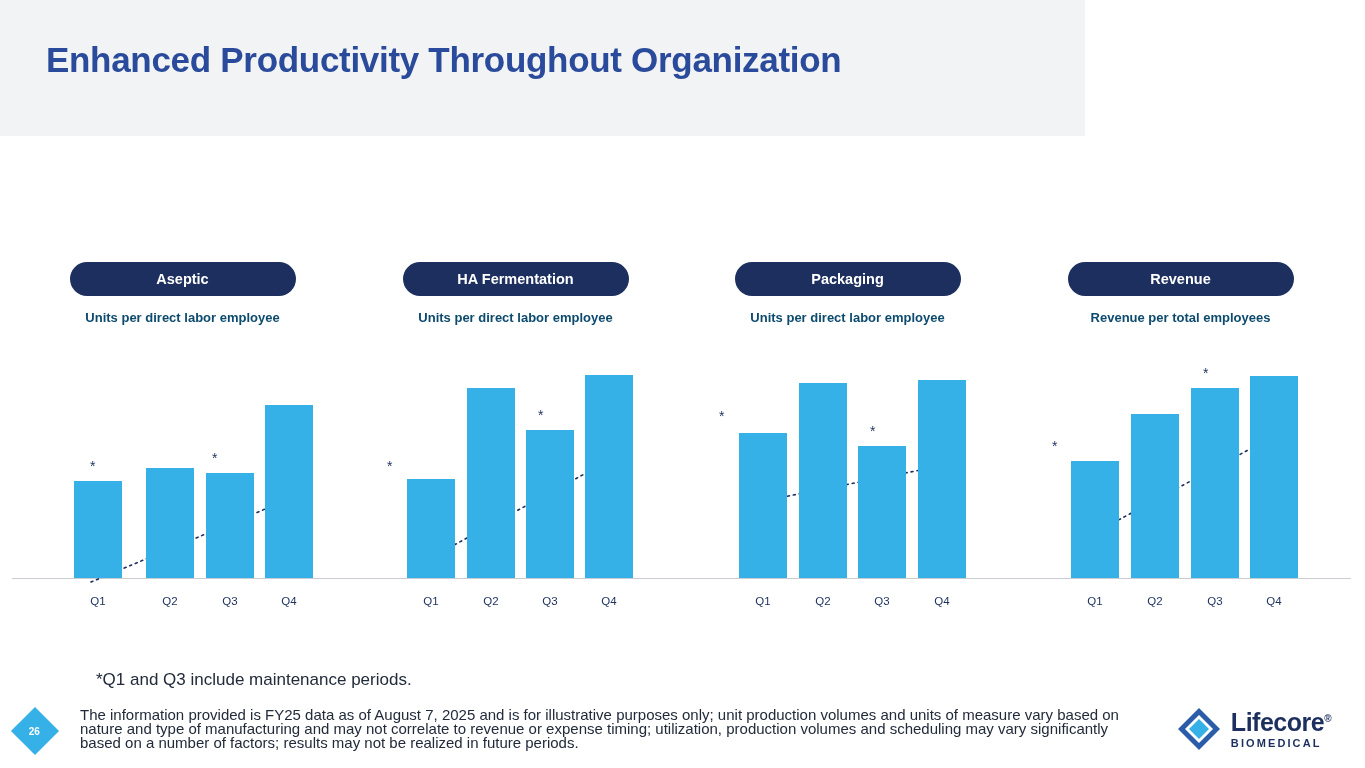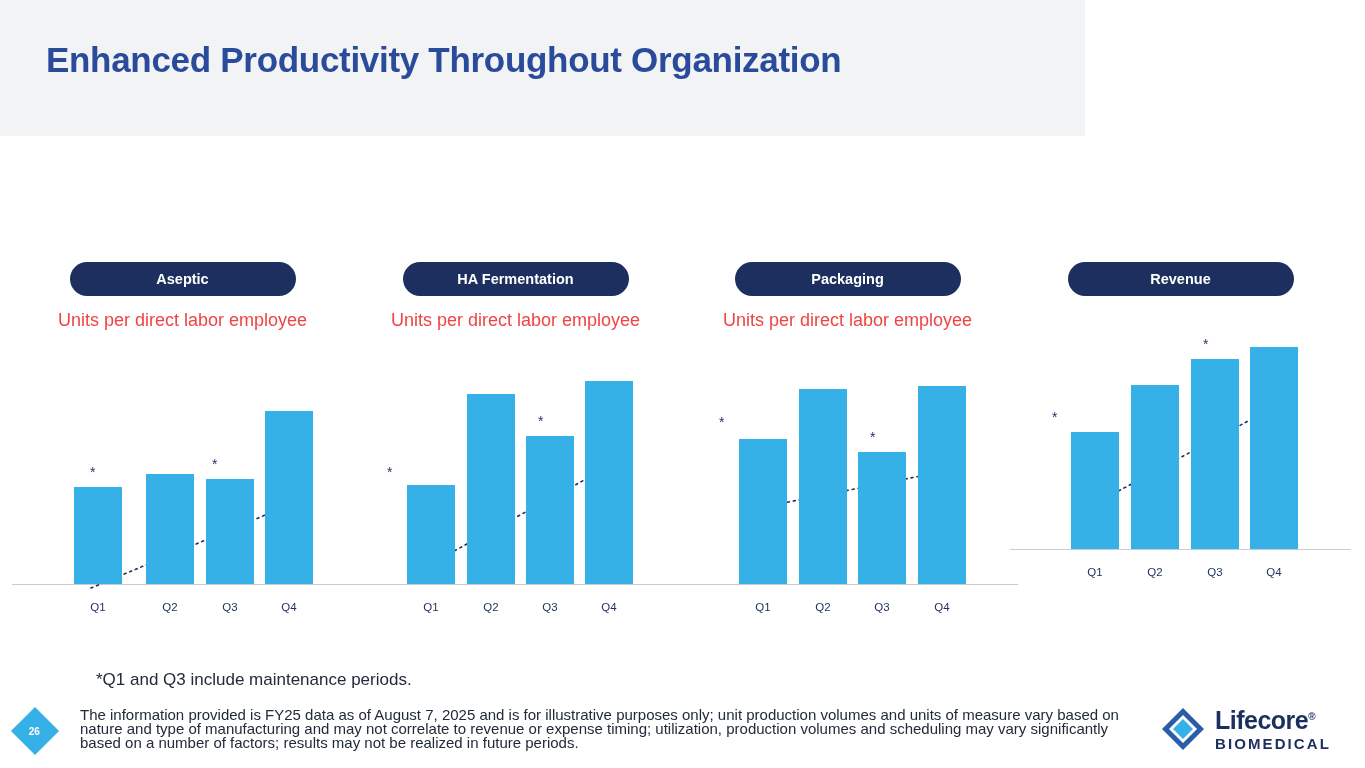--- a/index.html
+++ b/index.html
@@ -29,21 +29,21 @@
   .panel{
     position:absolute;top:0;width:333px;
   }
   .pill{
     height:34px;border-radius:17px;background:#1c2f5e;color:#ffffff;
     display:flex;align-items:center;justify-content:center;
     font-size:14.5px;font-weight:bold;
     width:226px;margin:0 auto;
   }
   .pill-sub{
-    margin-top:14px;text-align:center;font-size:18px;color:#ef4444;font-weight:normal;
+    margin-top:14px;text-align:center;font-size:13px;color:#0c4a6e;font-weight:bold;
   }
   .plot{
     position:relative;height:270px;margin-top:22px;
   }
   .axis{
     position:absolute;left:-4px;right:-4px;bottom:38px;height:1px;background:#c9ccd2;
   }
   .bars{
     position:absolute;left:0;right:0;bottom:39px;height:210px;
   }
@@ -73,21 +73,21 @@
   }
   .page-badge span{
     transform:rotate(-45deg);color:#fff;font-size:10px;font-weight:bold;
   }
   .logo{
     position:absolute;right:34px;top:706px;display:flex;align-items:center;gap:9px;
   }
   .logo-mark{width:46px;height:46px;position:relative;}
   .logo-text{line-height:1;}
   .logo-text .main{font-size:25px;font-weight:bold;color:#1c2f5e;letter-spacing:-0.5px;}
-  .logo-text .sub{font-size:15px;font-weight:bold;color:#1c2f5e;letter-spacing:2.1px;margin-top:3px;}
+  .logo-text .sub{font-size:11px;font-weight:bold;color:#1c2f5e;letter-spacing:2.1px;margin-top:3px;}
   .reg{font-size:10px;vertical-align:super;}
 </style>
 </head>
 <body>
 
 <div class="title-band"></div>
 <div class="slide-title">Enhanced Productivity Throughout Organization</div>
 
 <div class="subtitle">
 </div>
@@ -167,20 +167,21 @@
         <div class="star" style="left:189px;bottom:140px;">*</div>
 
         <div class="bar" style="left:237px;height:198px;"></div>
         <div class="bar-label" style="left:237px;">Q4</div>
       </div>
     </div>
   </div>
 
   <div class="panel" style="left:1014px;">
     <div class="pill">Revenue</div>
+    <div class="pill-sub">Revenue per total employees</div>
     <div class="plot">
       <div class="axis"></div>
       <svg class="trend" viewBox="0 0 333 270" preserveAspectRatio="none">
         <line x1="73" y1="190" x2="262" y2="88" stroke="#1c2f5e" stroke-width="1.6" stroke-dasharray="2,4" stroke-linecap="round"></line>
       </svg>
       <div class="bars">
         <div class="bar" style="left:57px;height:117px;"></div>
         <div class="bar-label" style="left:57px;">Q1</div>
         <div class="star" style="left:38px;bottom:125px;">*</div>
 

